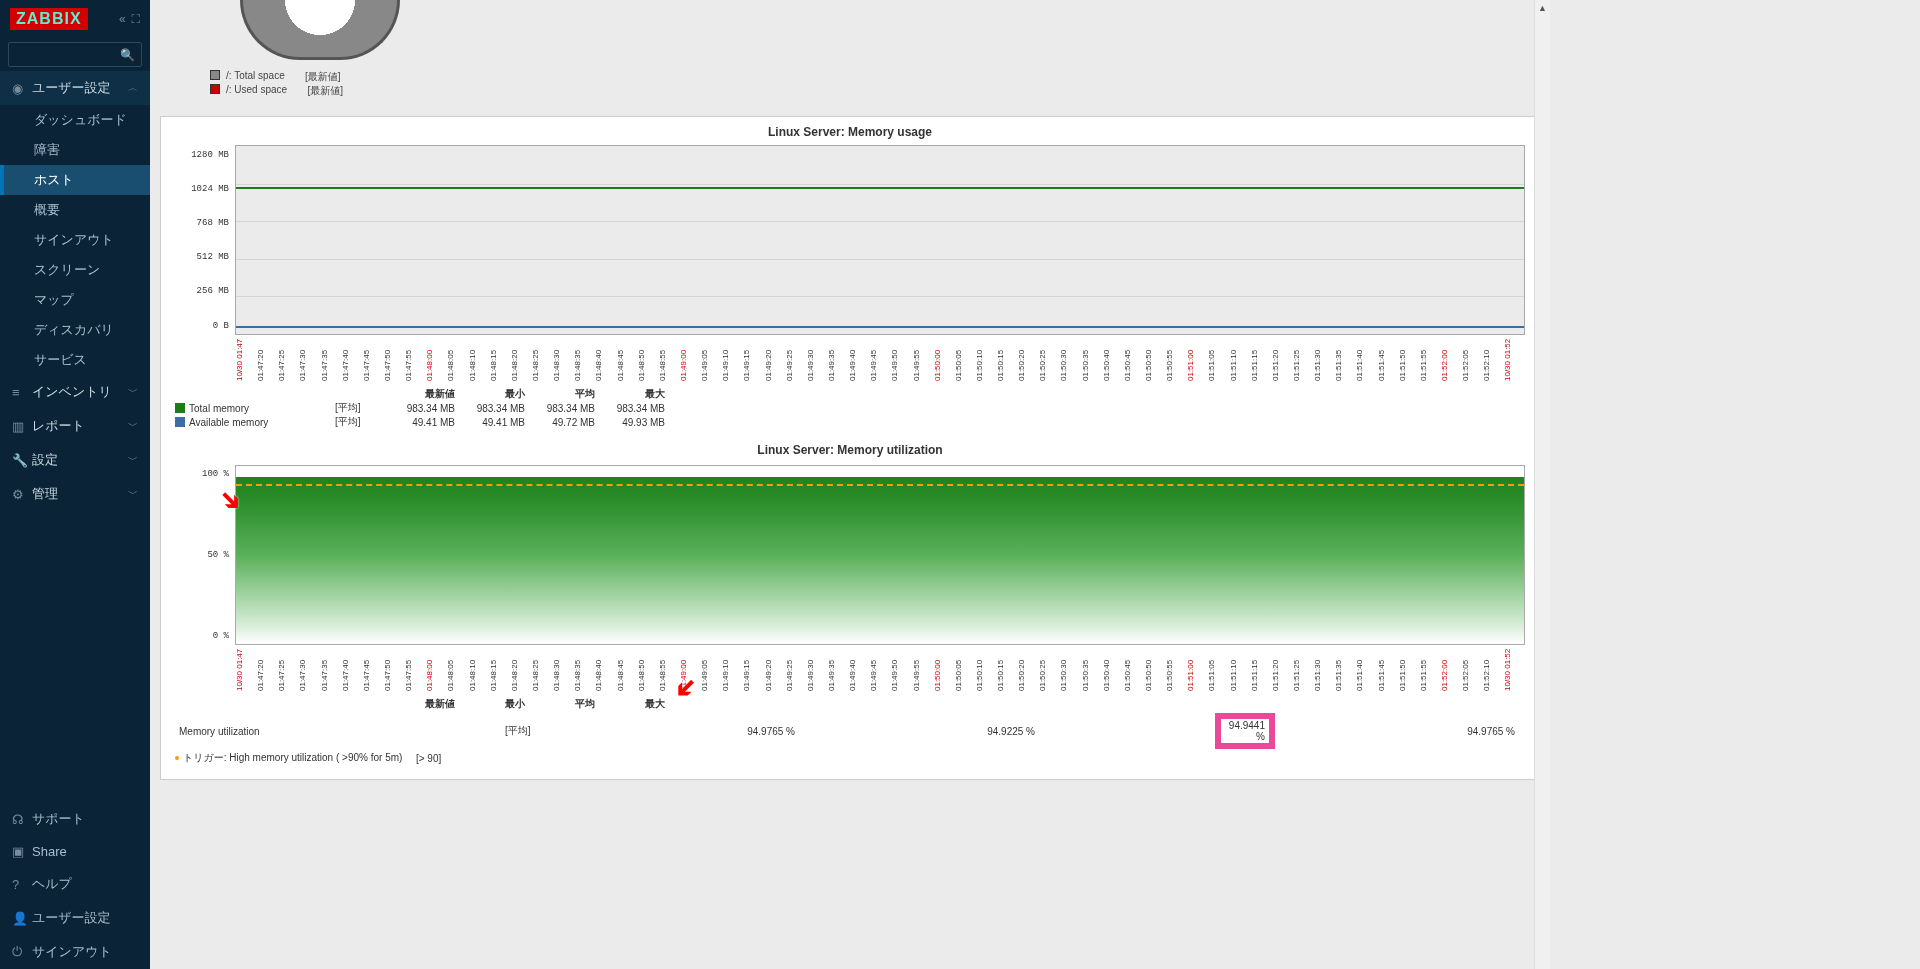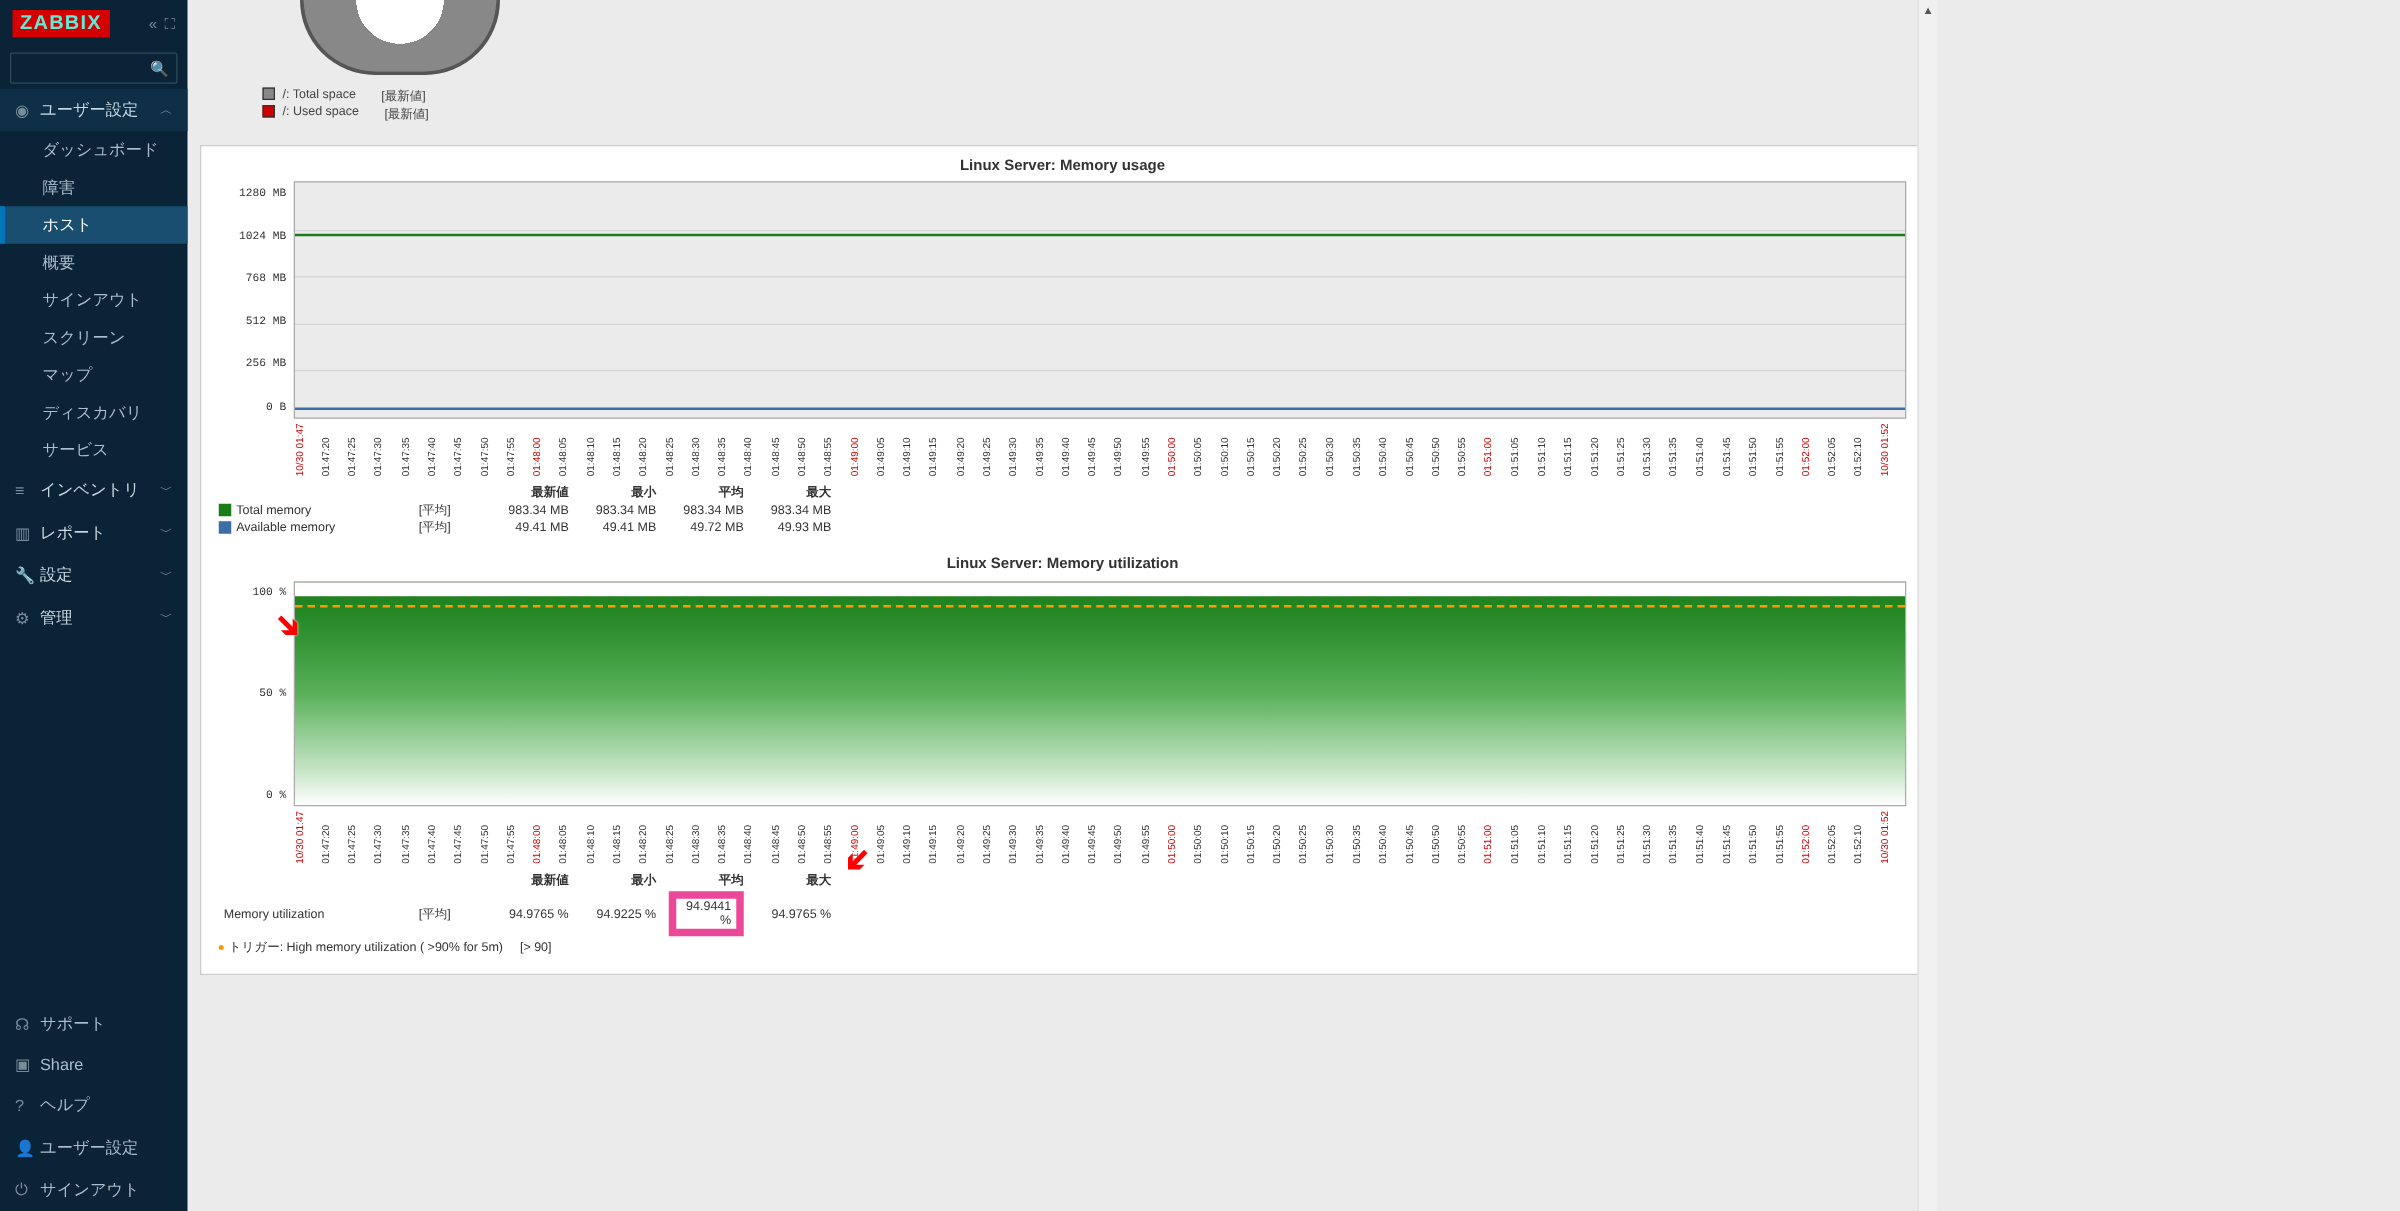--- a/index.html
+++ b/index.html
@@ -66,21 +66,21 @@
 
 .chart2 { position: relative; height: 180px; display: flex; margin-top: 8px; }
 .plot2 { flex: 1; position: relative; border: 1px solid #aaa; background: linear-gradient(to bottom, #1a7d1a 0%, #2b8e2b 20%, #5ab05a 50%, #c8e6c8 85%, #fff 100%); overflow: hidden; }
 .plot2-mask { position: absolute; top: 0; left: 0; right: 0; height: 6%; background: #fff; }
 .trigger-line { position: absolute; left: 0; right: 0; top: 10%; border-top: 2px dashed #ff9900; }
 .arrow-red { position: absolute; color: #ff0000; font-size: 26px; text-shadow: 0 0 2px #fff; font-weight: bold; pointer-events: none; }
 
 
 .legend2 { margin-top: 6px; font-size: 10px; color: #333; }
 .legend2 .hdr { display: flex; font-weight: bold; }
-.legend2 .drow { display: flex; align-items: center; margin-top: 2px; }
+.legend2 .drow { display: flex; align-items: center; margin-top: 2px; justify-content: space-between; }
 .legend2 .c0 { width: 160px; display: flex; align-items: center; gap: 4px; }
 .legend2 .c1 { width: 60px; }
 .legend2 .c2 { width: 70px; text-align: right; padding-right: 10px; }
 .redbox { border: 6px solid #ec4899; padding: 1px 4px; display: inline-block; }
 
 
 .footer { text-align: center; font-size: 11px; color: #666; margin-top: 40px; }
 .footer a { color: #0275b8; text-decoration: none; }
 
 

